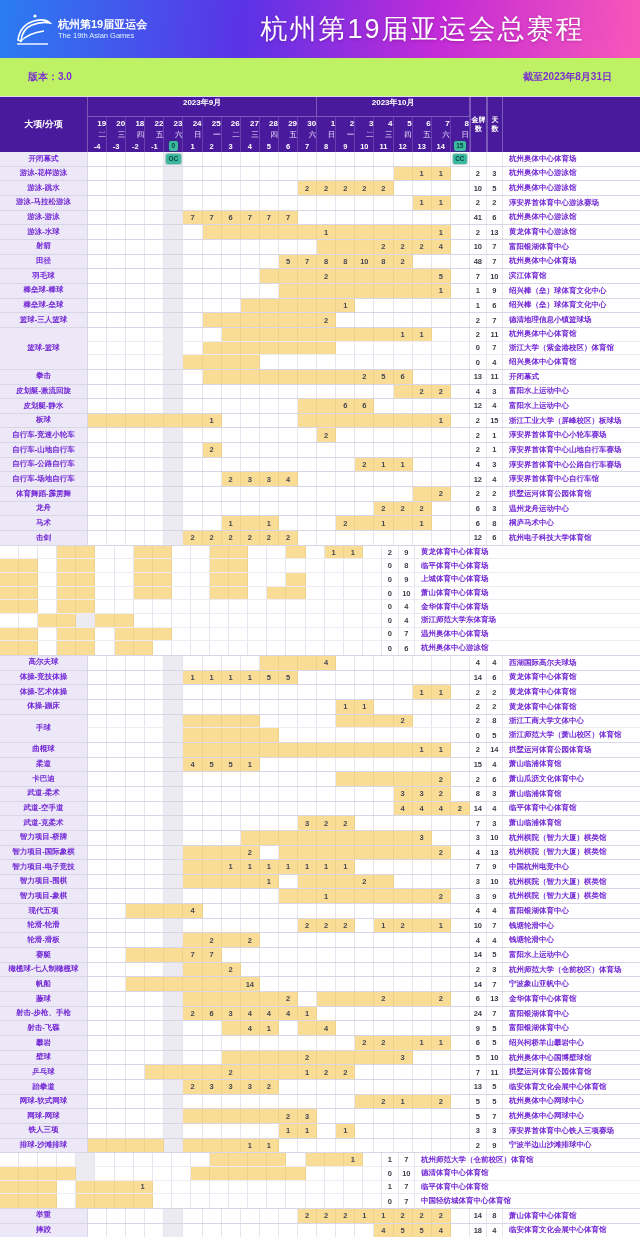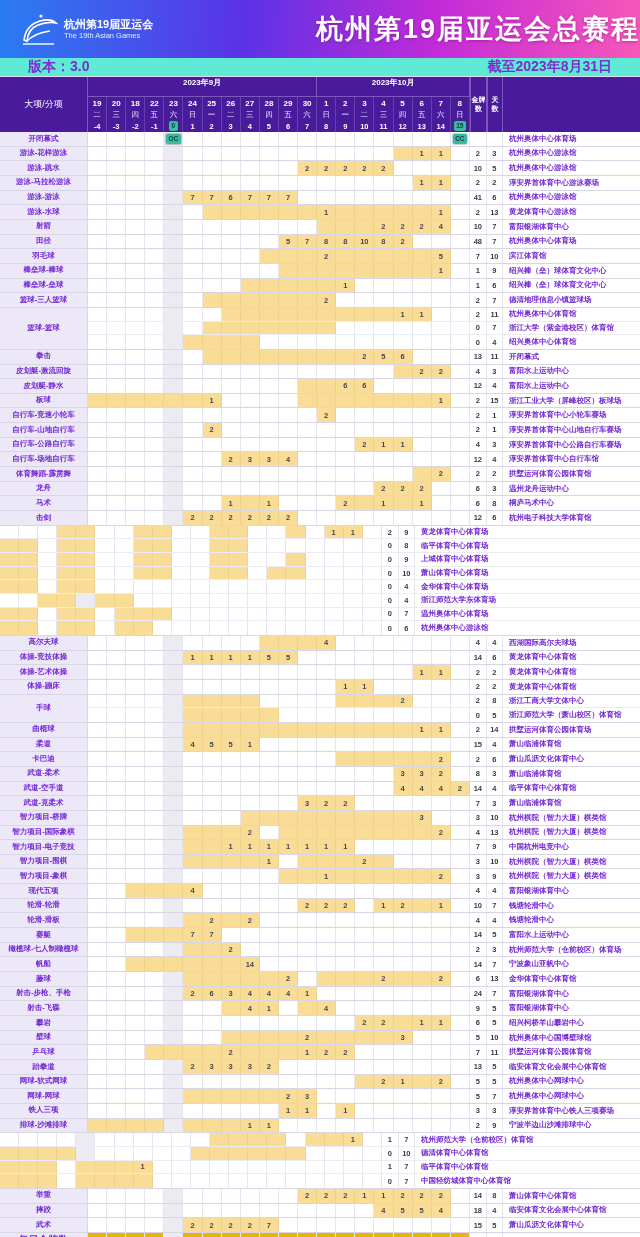--- a/index.html
+++ b/index.html
@@ -2,38 +2,38 @@
 <html style="--thead: #4a1a9c; --accent: #7429d6; --yellow: #f9dc96; --teal: #3bb89f; --lav: #ece8f7;"><head>
 <meta charset="utf-8">
 <style>
   html,body{margin:0;padding:0;background:#fff}
   body{width:640px;height:1237px;overflow:hidden;font-family:"Liberation Sans","DejaVu Sans",sans-serif;}
   *{box-sizing:border-box}
   .page{width:640px;height:1237px;display:flex;flex-direction:column;background:#fff}
 
   
   .banner{flex:0 0 58px;display:flex;align-items:center;background:linear-gradient(95deg,#2a7df2 0%,#5b32e6 38%,#c22bd8 68%,#f857b8 100%);}
-  .logo{display:flex;align-items:center;gap:6px;padding-left:20px;width:205px;flex:0 0 205px}
+  .logo{display:flex;align-items:center;gap:6px;padding-left:14px;width:205px;flex:0 0 205px}
   .logo-txt{display:flex;flex-direction:column;line-height:1.2}
   .logo-t1{color:#fff;font-size:11px;font-weight:bold}
   .logo-t2{color:#dff0ff;font-size:7.5px}
-  .title{flex:1;text-align:right;color:#fff;font-size:27px;font-weight:bold;letter-spacing:2px;text-shadow:0 1px 3px rgba(110,10,110,.45);white-space:nowrap}
+  .title{flex:1;text-align:center;color:#fff;font-size:27px;font-weight:normal;letter-spacing:2px;text-shadow:0 1px 3px rgba(110,10,110,.45);white-space:nowrap}
 
   
-  .inforow{flex:0 0 16px;background:#5eead4;display:flex;justify-content:space-between;align-items:center;padding:0 28px;font-size:14px;font-weight:bold;color:#7b2fd0;border-bottom:1px solid #e2dcf2}
+  .inforow{flex:0 0 16px;background:#bef264;display:flex;justify-content:space-between;align-items:center;padding:12px 28px;font-size:10px;font-weight:bold;color:#7b2fd0;border-bottom:1px solid #e2dcf2}
 
   
   .thead{flex:0 0 46px;display:flex;background:var(--thead,#4a1a9c);color:#fff}
-  .corner{flex:0 0 88px;display:flex;align-items:center;justify-content:center;font-size:9px;font-weight:normal;border-right:1px solid rgba(255,255,255,.28)}
+  .corner{flex:0 0 88px;display:flex;align-items:center;justify-content:center;font-size:9px;font-weight:bold;border-right:1px solid rgba(255,255,255,.28)}
   .hmid{flex:0 0 382px;display:flex;flex-direction:column}
   .hrow{display:flex}
   .hmonth{height:20px}
   .m1{flex:0 0 229.2px}.m2{flex:0 0 152.8px}
   .m1,.m2{font-size:8px;font-weight:bold;text-align:center;line-height:11px;border-right:1px solid rgba(255,255,255,.28);border-bottom:1px solid rgba(255,255,255,.28)}
-  .hc{flex:0 0 19.1px;text-align:center;border-right:1px solid rgba(255,255,255,.16)}
+  .hc{flex:0 0 19.1px;text-align:right;border-right:1px solid rgba(255,255,255,.16)}
   .hd{height:13px;font-size:8px;font-weight:bold;line-height:13px}
   .hw{height:10px;font-size:7.5px;line-height:10px;color:#efe6ff}
   .hi{height:12px;font-size:7.5px;font-weight:bold;display:flex;align-items:center;justify-content:center}
   .goldh{flex:0 0 17px}.daysh{flex:0 0 16px}
   .goldh,.daysh{font-size:7px;font-weight:bold;white-space:pre-line;display:flex;align-items:center;justify-content:center;text-align:center;line-height:1.2;border-right:1px solid rgba(255,255,255,.28);border-left:1px solid rgba(255,255,255,.28)}
   .venueh{flex:1;display:flex;align-items:center;padding-left:8px;font-size:9px;font-weight:bold}
 
   
   #grid{flex:0 0 auto}
   .group{display:flex;border-bottom:1px solid #d8d5e4}

